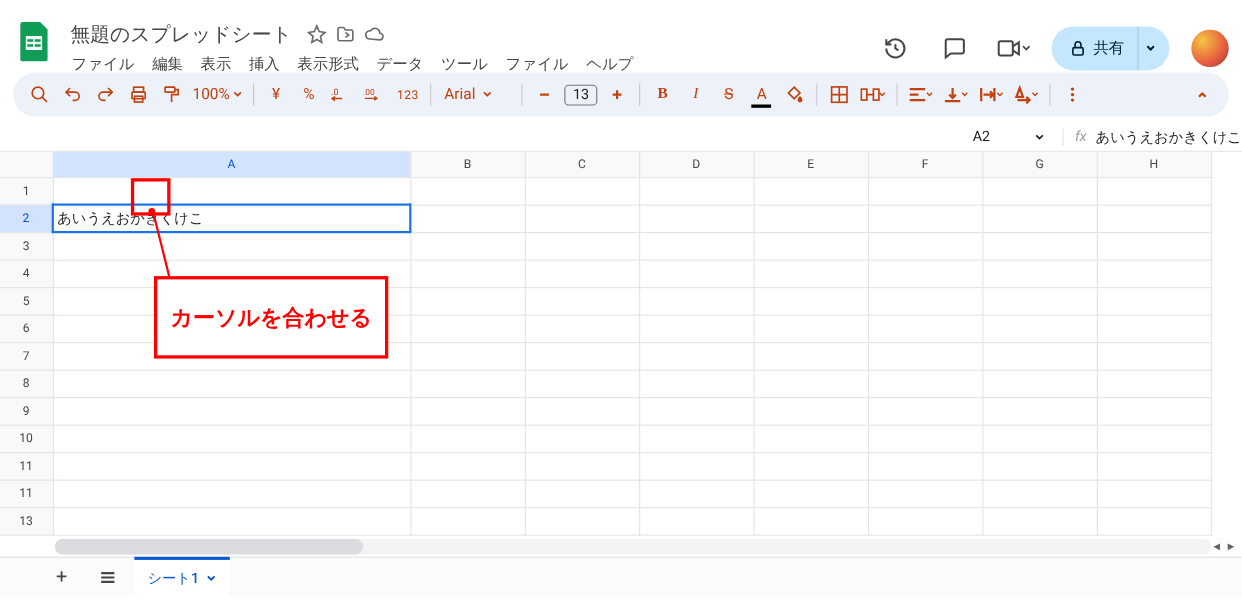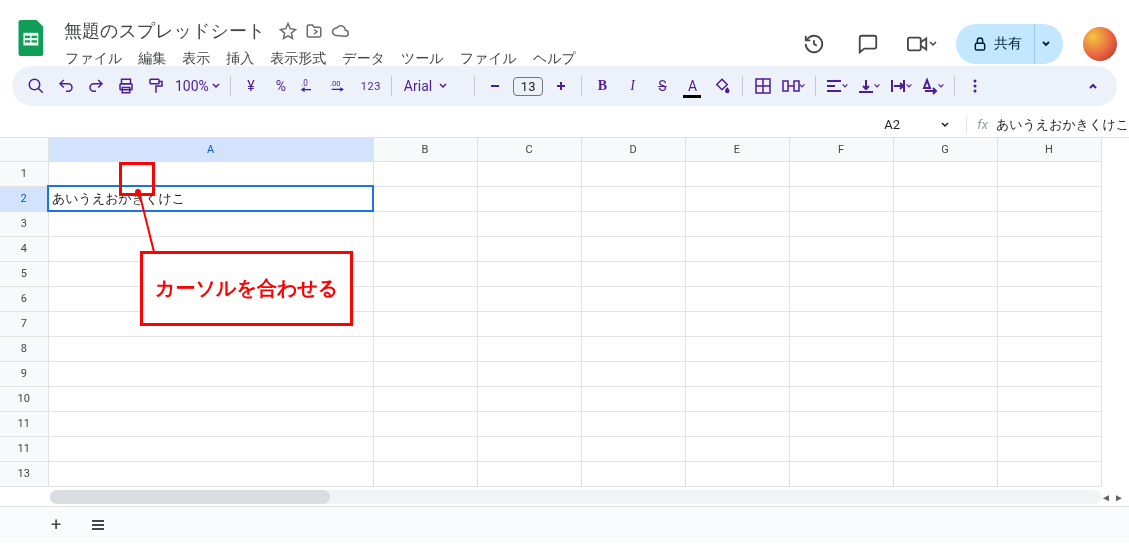--- a/index.html
+++ b/index.html
@@ -14,21 +14,21 @@
   .menubar { display: flex; gap: 2px; font-size: 14px; color: #444746; margin-top: 2px; }
   .menubar span { padding: 4px 7px; border-radius: 4px; cursor: pointer; }
   .header-right { display: flex; align-items: center; gap: 14px; padding-top: 6px; }
   .hdr-icon { width: 40px; height: 40px; display: flex; align-items: center; justify-content: center; border-radius: 50%; cursor: pointer; color: #444746; }
   .share-btn { display: flex; align-items: center; height: 40px; background: #c2e7ff; border-radius: 40px; overflow: hidden; cursor: pointer; }
   .share-main { display: flex; align-items: center; gap: 6px; padding: 0 12px 0 16px; font-size: 14px; color: #001d35; font-weight: 500; }
   .share-drop { padding: 0 12px 0 6px; border-left: 1px solid rgba(0,29,53,.15); height: 100%; display: flex; align-items: center; color: #001d35; }
   .avatar { width: 34px; height: 34px; border-radius: 50%; background: radial-gradient(circle at 30% 30%, #f4c542, #e85c41 60%, #7a3b2e); margin-left: 6px; cursor: pointer; }
 
   .toolbar { margin: 4px 12px 6px 12px; background: #edf2fa; border-radius: 24px; height: 40px; display: flex; align-items: center; padding: 0 10px; gap: 2px; }
-  .tb-btn { min-width: 28px; height: 28px; display: flex; align-items: center; justify-content: center; border-radius: 4px; cursor: pointer; color: #4c1d95; font-size: 14px; padding: 0 3px; }
+  .tb-btn { min-width: 28px; height: 28px; display: flex; align-items: center; justify-content: center; border-radius: 4px; cursor: pointer; color: #c2410c; font-size: 14px; padding: 0 3px; }
   .tb-sep { width: 1px; height: 20px; background: #c7c7c7; margin: 0 4px; }
   .tb-text { font-size: 14px; }
   .tb-num { font-size: 11px; letter-spacing: .5px; }
   .zoom { display: flex; align-items: center; gap: 2px; }
   .font-select { display: flex; align-items: center; gap: 6px; min-width: 70px; justify-content: flex-start; padding: 0 6px; }
   .size-box { border: 1px solid #747775; border-radius: 4px; padding: 1px 7px; font-size: 13px; color: #1f1f1f; margin: 0 2px; }
   .bold { font-weight: bold; font-family: Georgia, serif; }
   .ital { font-style: italic; font-family: Georgia, serif; }
   .strike { text-decoration: line-through; }
   .color-underline { position: relative; }
@@ -502,13 +502,19 @@
   </div>
 </div>
 
 <div class="footer">
   <div class="ft-btn">+</div>
   <div class="ft-btn">
       <svg width="18" height="18" viewBox="0 0 18 18" stroke="currentColor" stroke-width="2">
         <path d="M3 5h12M3 9h12M3 13h12"></path>
       </svg>
     </div>
+  <div class="sheet-tab">
+      <span>シート1</span>
+      <svg width="10" height="10" viewBox="0 0 10 10">
+        <path d="M2 3l3 3 3-3" fill="none" stroke="#0b57d0" stroke-width="1.8"></path>
+      </svg>
+    </div>
 </div>
 
 </body></html>

